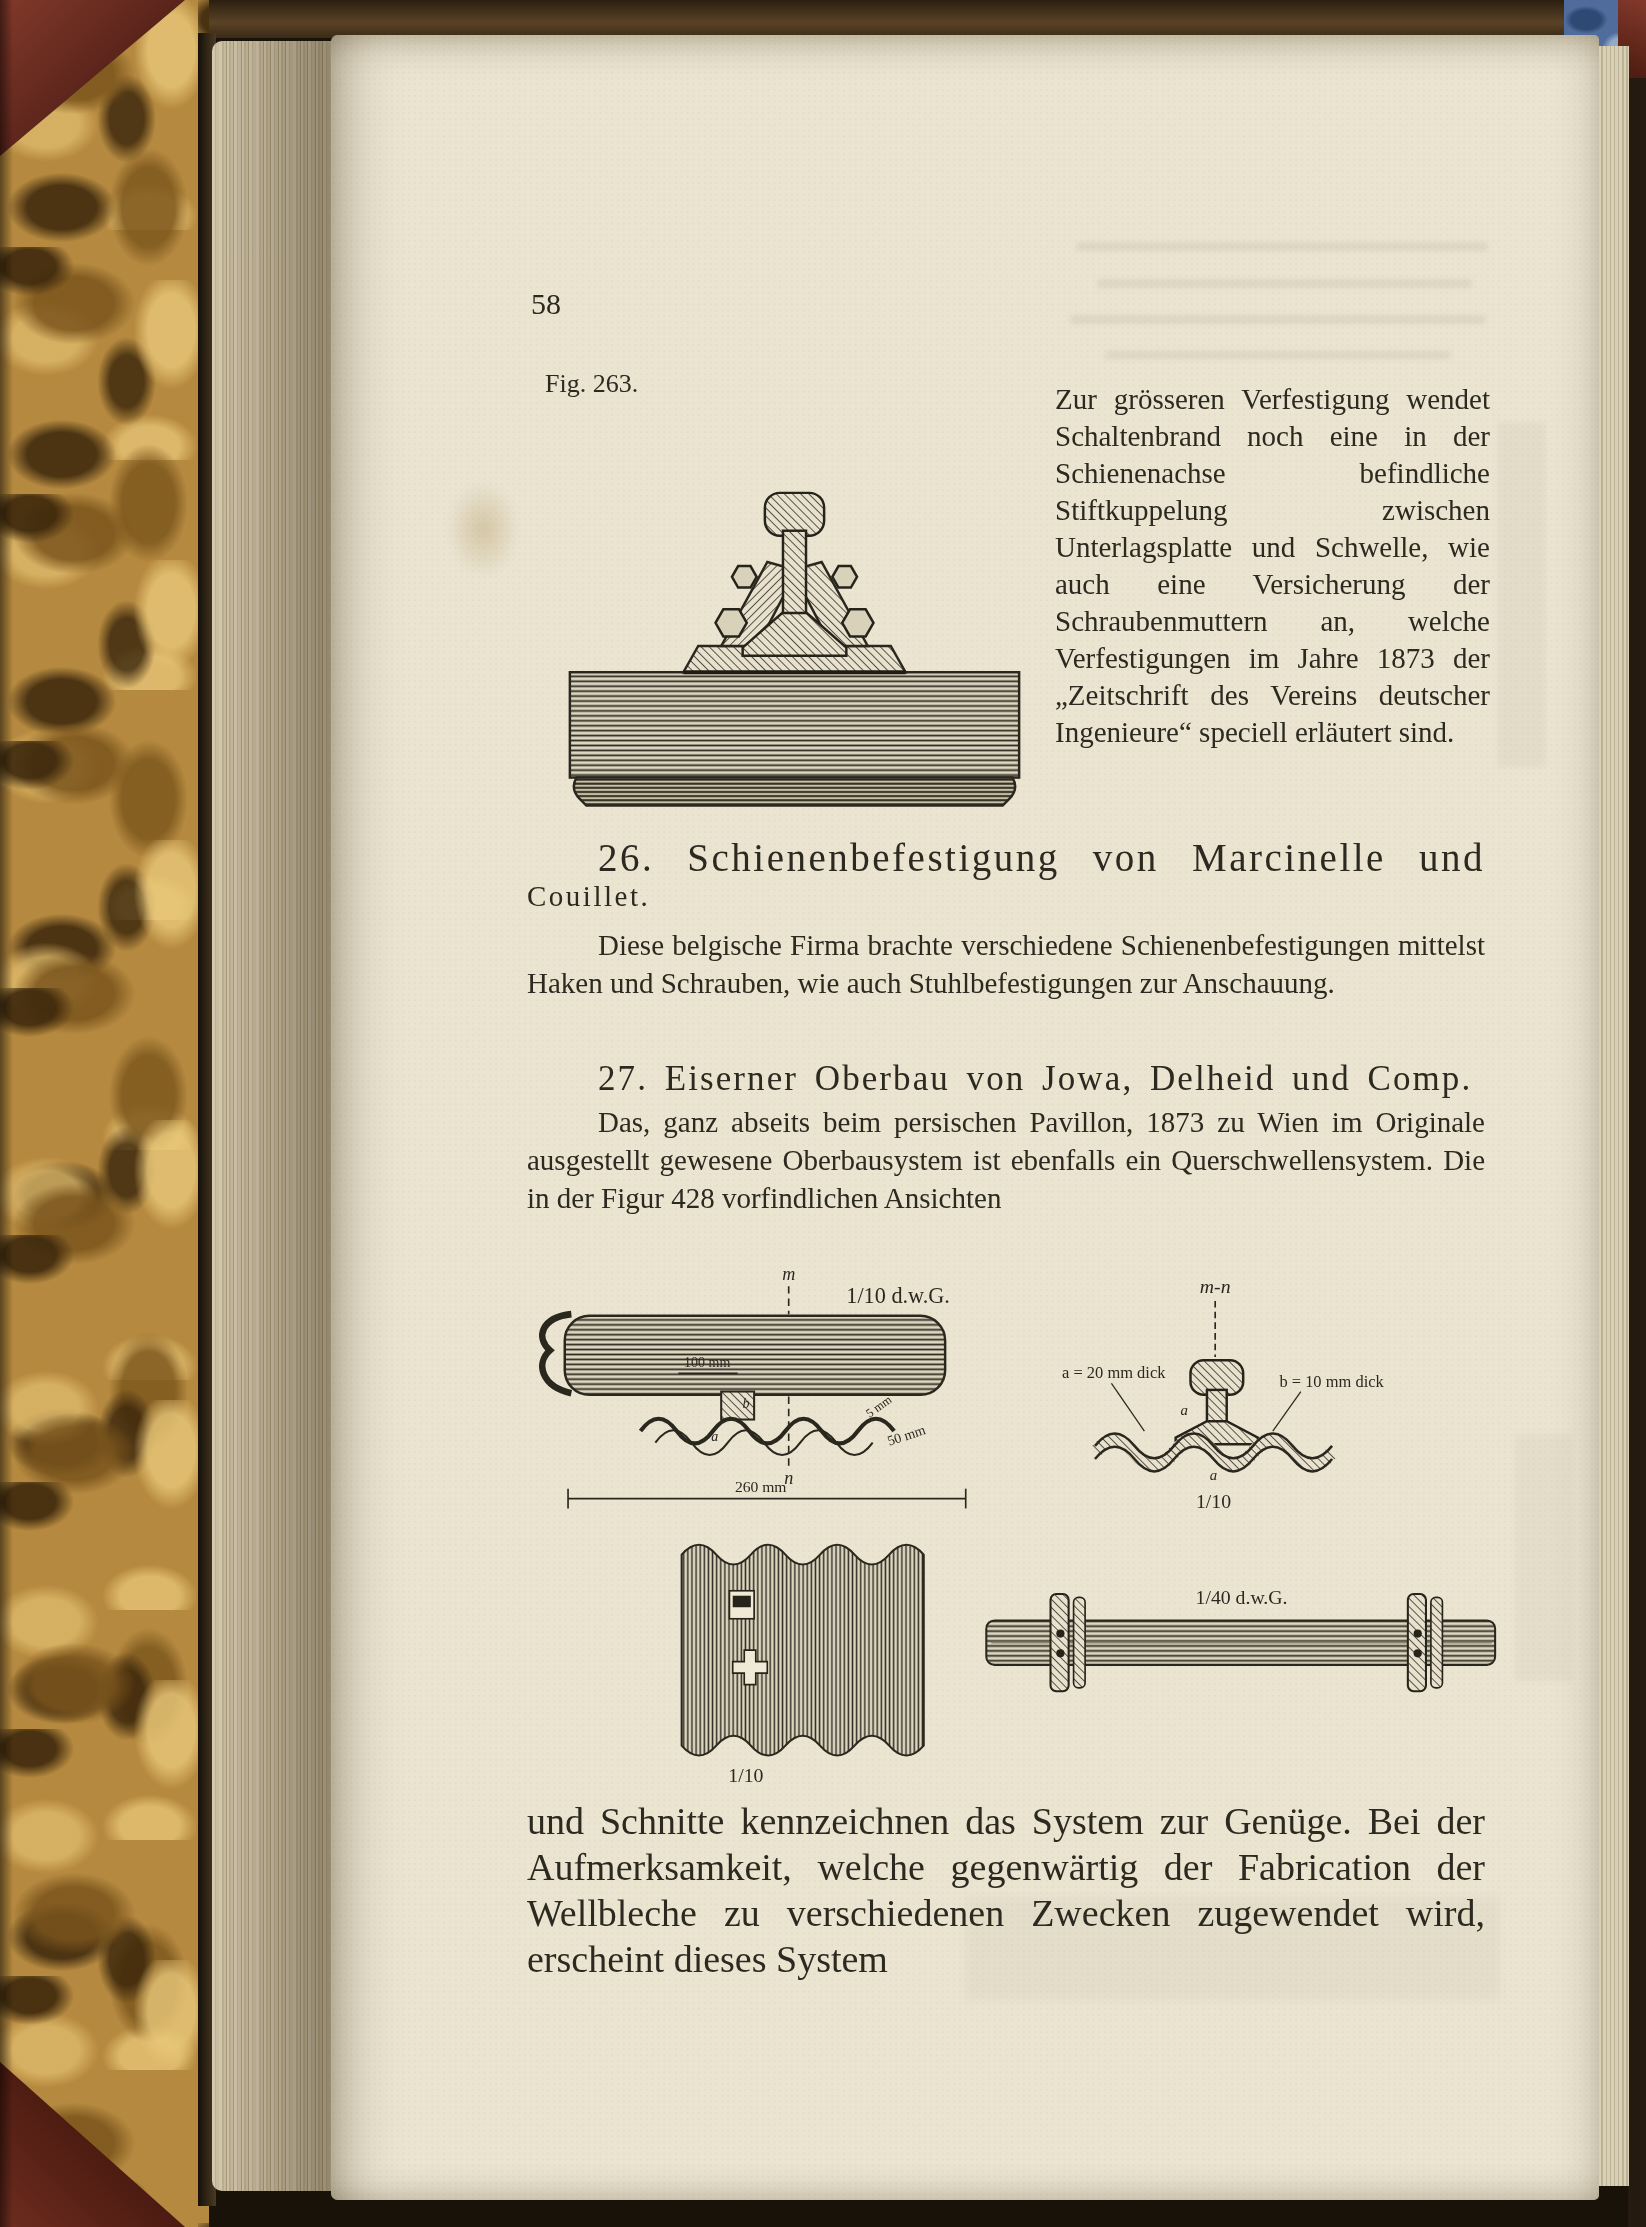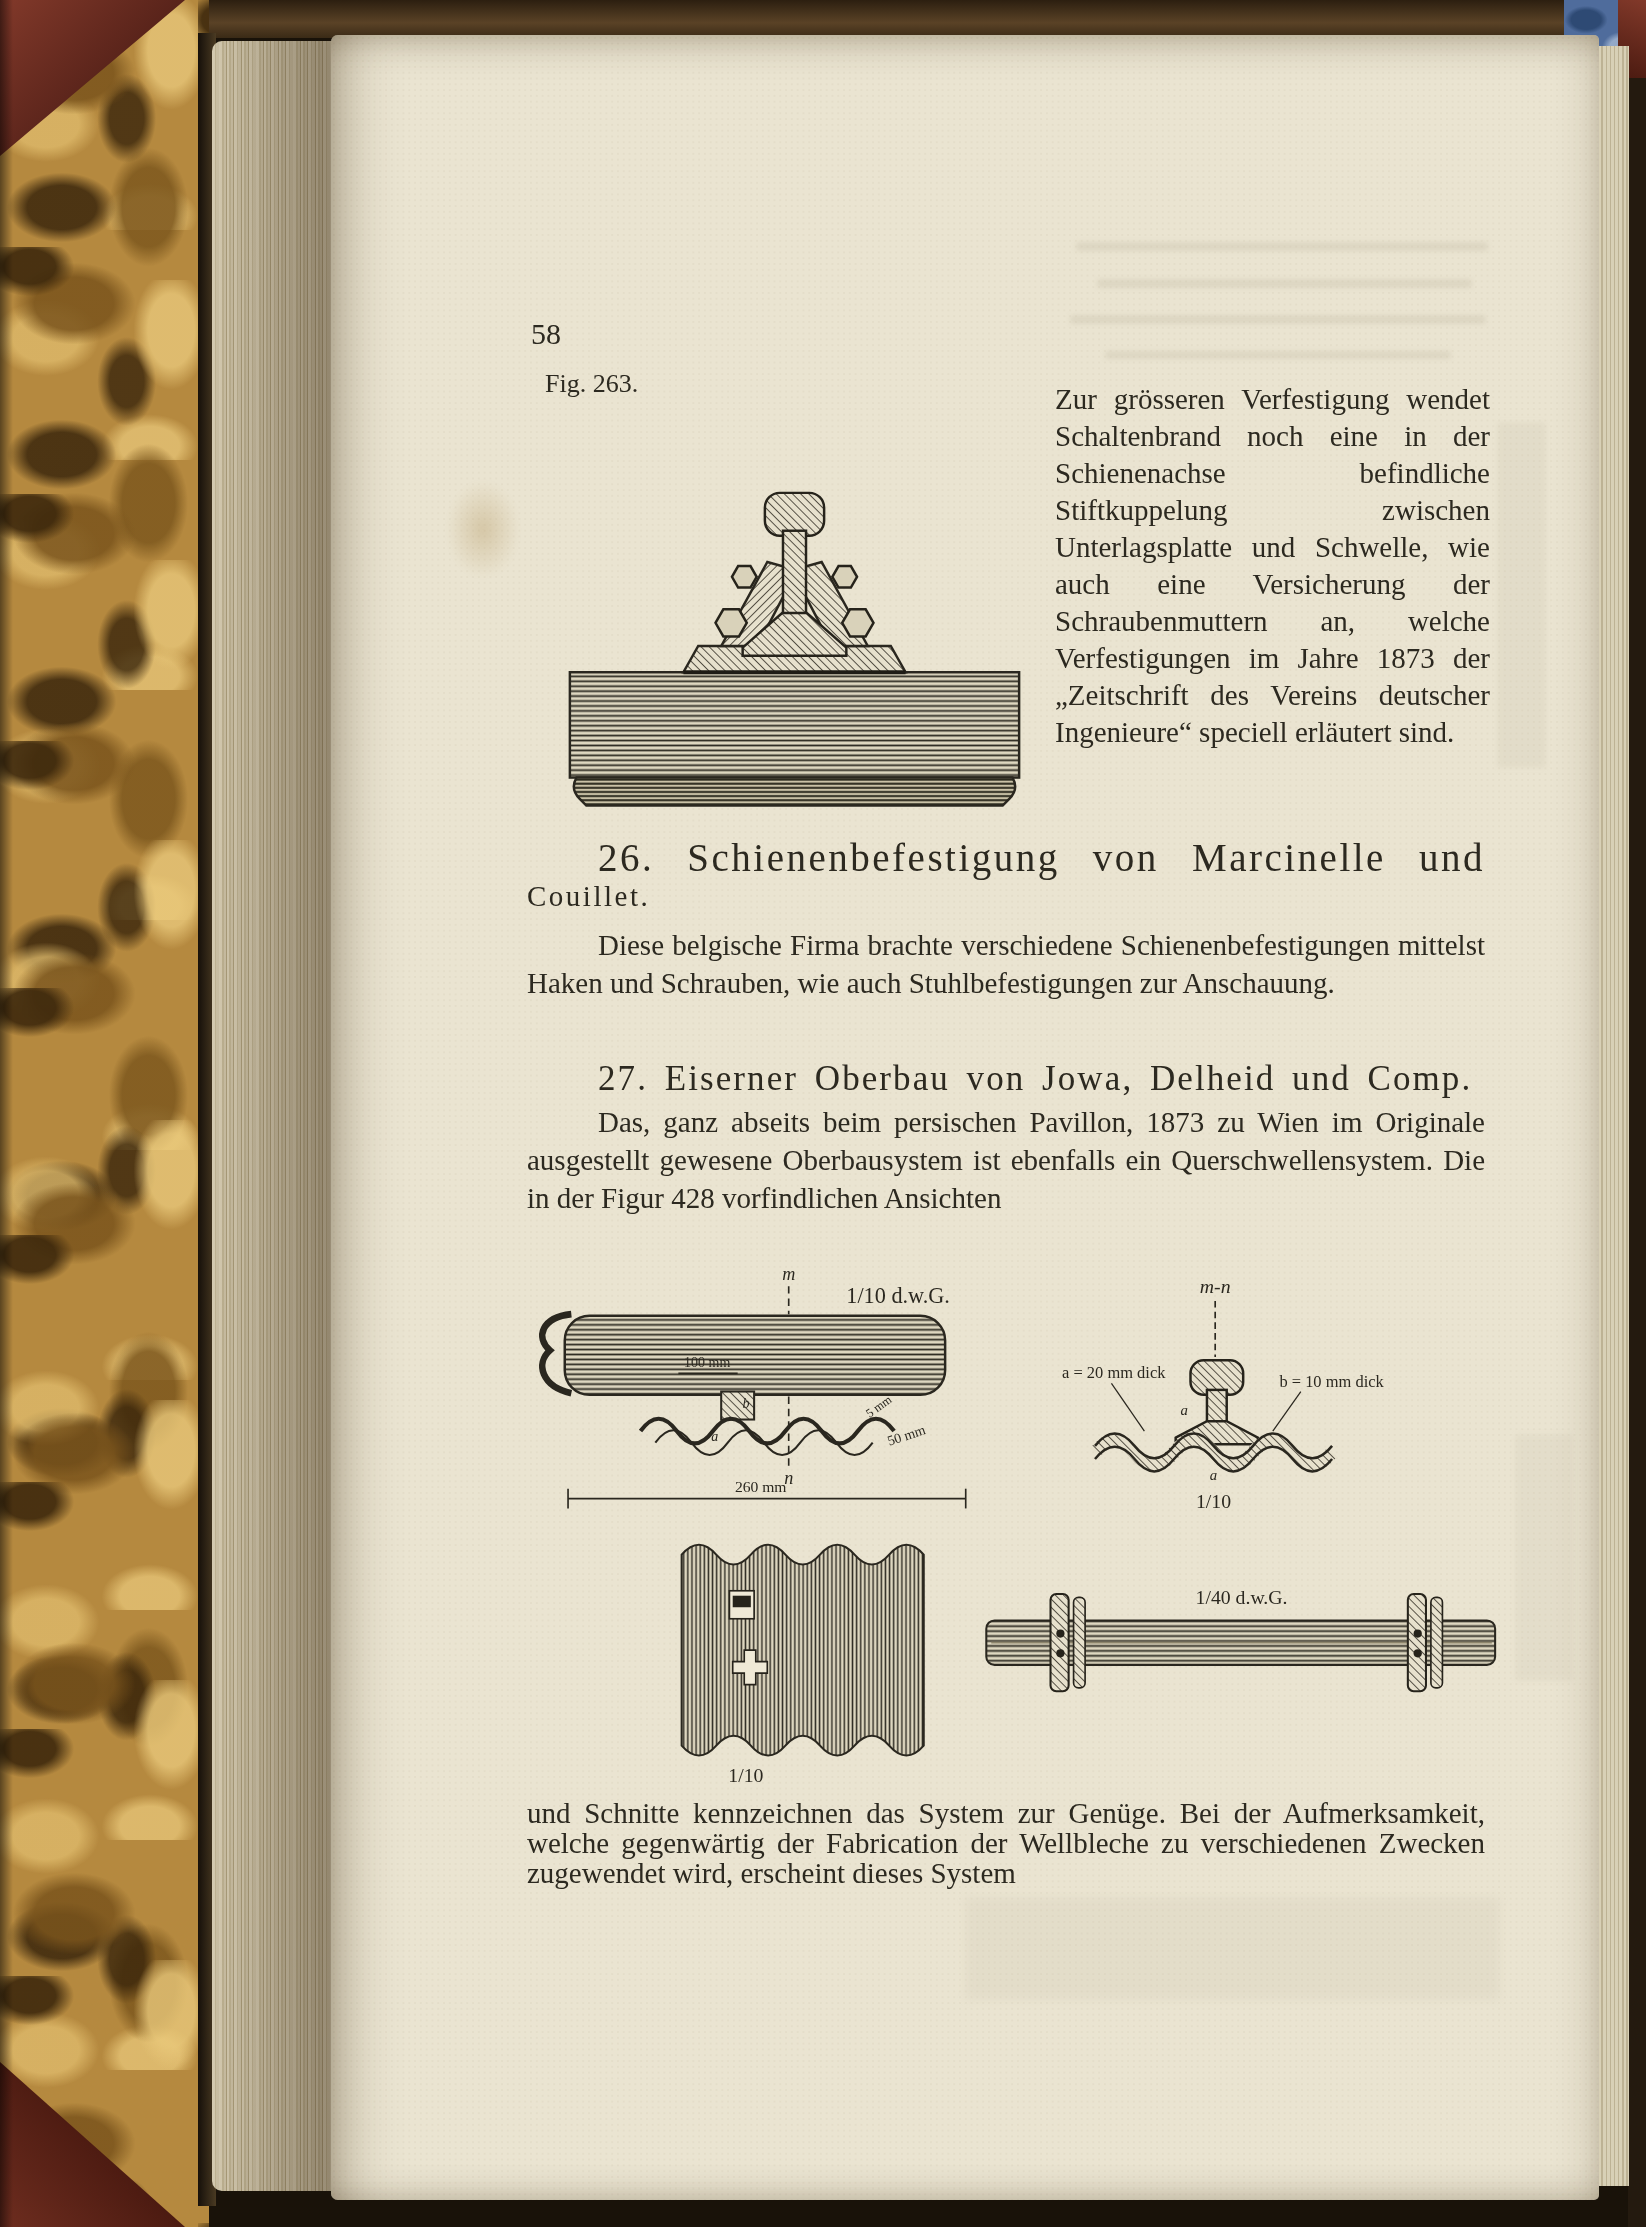--- a/index.html
+++ b/index.html
@@ -59,21 +59,21 @@
     box-shadow:
       inset 38px 0 58px -35px rgba(70,50,20,.5),
       inset -28px 0 49px -33px rgba(70,50,20,.32),
       inset 0 28px 46px -33px rgba(70,50,20,.4),
       inset 0 -25px 41px -33px rgba(70,50,20,.3);}
 
   .ghost{position:absolute;background:#b9b19a;opacity:.26;filter:blur(2.5px);border-radius:3.3px;}
   .stain{position:absolute;border-radius:50%;opacity:.28;filter:blur(3.3px);
     background:radial-gradient(#a07c3a,transparent 70%);}
 
-  .page-number{position:absolute;left:200px;top:252px;font-size:30px;margin-top:30px;}
+  .page-number{position:absolute;left:200px;top:252px;font-size:30px;}
   .running-header{position:absolute;left:196px;top:257px;width:958px;text-align:center;
     font-style:italic;font-size:25.5px;}
   .fig-caption{position:absolute;font-size:26px;}
   .fig263-caption{left:214px;top:334px;width:494px;}
   .fig264-caption{left:196px;top:1194px;width:958px;}
 
   .fig263-art{position:absolute;left:229px;top:372px;width:469px;height:412px;}
   .fig264-art{position:absolute;left:186px;top:1233px;width:988px;height:527px;}
 
   .fig263-side{position:absolute;left:724px;top:346px;width:435px;
@@ -81,21 +81,21 @@
 
   .h26-line1{position:absolute;left:196px;top:800px;width:958px;font-size:39px;
     letter-spacing:2.5px;text-indent:71px;text-align:justify;text-align-last:justify;}
   .h26-line2{position:absolute;left:196px;top:845px;font-size:29px;letter-spacing:2.5px;}
   .p26{position:absolute;left:196px;top:891px;width:958px;font-size:29px;line-height:38px;
     text-align:justify;text-indent:71px;}
   .h27{position:absolute;left:196px;top:1024px;width:1012px;font-size:35px;
     letter-spacing:2.1px;word-spacing:5.8px;text-indent:71px;white-space:nowrap;}
   .p27{position:absolute;left:196px;top:1068px;width:958px;font-size:29px;line-height:38px;
     text-align:justify;text-indent:71px;}
-  .closing{position:absolute;left:196px;top:1763px;width:958px;font-size:29px;line-height:30px;
+  .closing{position:absolute;left:196px;top:1763px;width:958px;font-size:38px;line-height:46px;
     text-align:justify;}
 
   svg text{font-family:"Liberation Serif",serif;fill:#2b2820;}
 </style>
 </head>
 <body>
 
 <div class="canvas">
 
   <div class="cover-top"></div>

